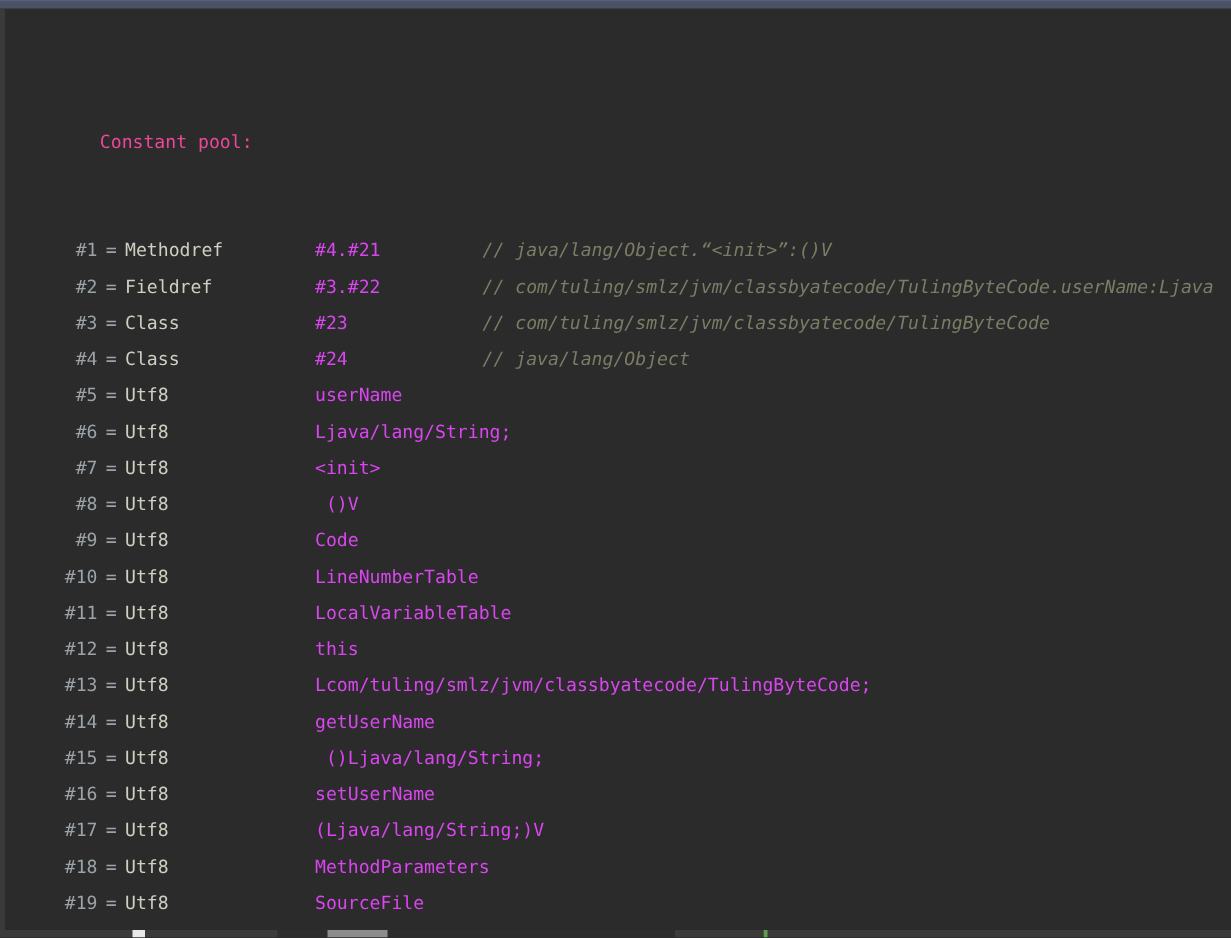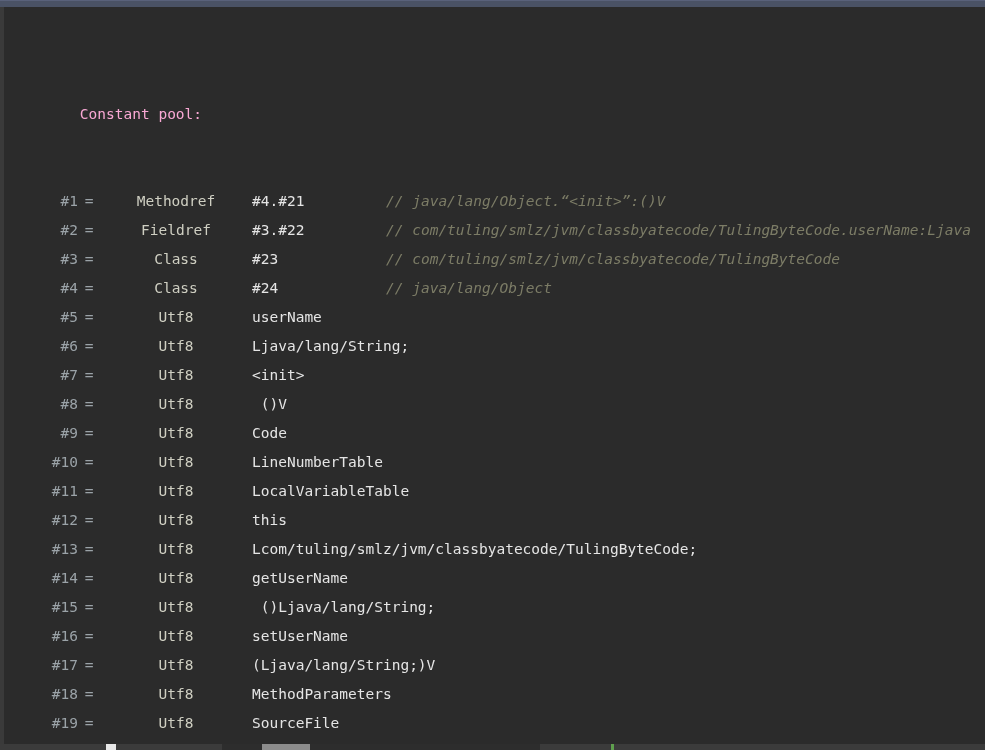--- a/index.html
+++ b/index.html
@@ -69,47 +69,47 @@
 
   .row {
     position: relative;
     height: 29px;
     white-space: pre;
   }
 
   
   .heading {
     padding-left: 10px;
-    color: #f9a8d4;
+    color: #ec4899;
   }
 
   
   .c-index {
     display: inline-block;
     width: 78px;
     text-align: right;
     color: #9ba3a8;
   }
   .c-eq {
     display: inline-block;
     width: 22px;
     text-align: center;
     color: #9ba3a8;
   }
   .c-tag {
     display: inline-block;
     width: 152px;
-    text-align: center;
+    text-align: left;
     color: #cfcfc2;
   }
   .c-value {
     display: inline-block;
     width: 134px;
     text-align: left;
-    color: #e5e5e5;
+    color: #d946ef;
   }
   .c-value.wide {
     width: auto;
   }
   .c-comment {
     display: inline-block;
     color: #7c7c66;
     white-space: pre;
     font-style: italic;
   }

